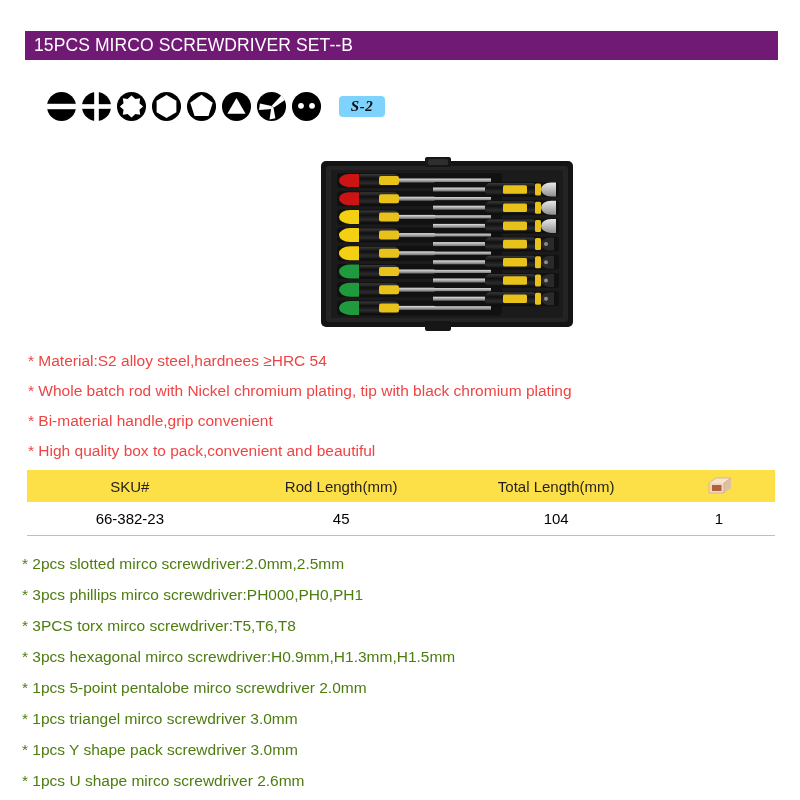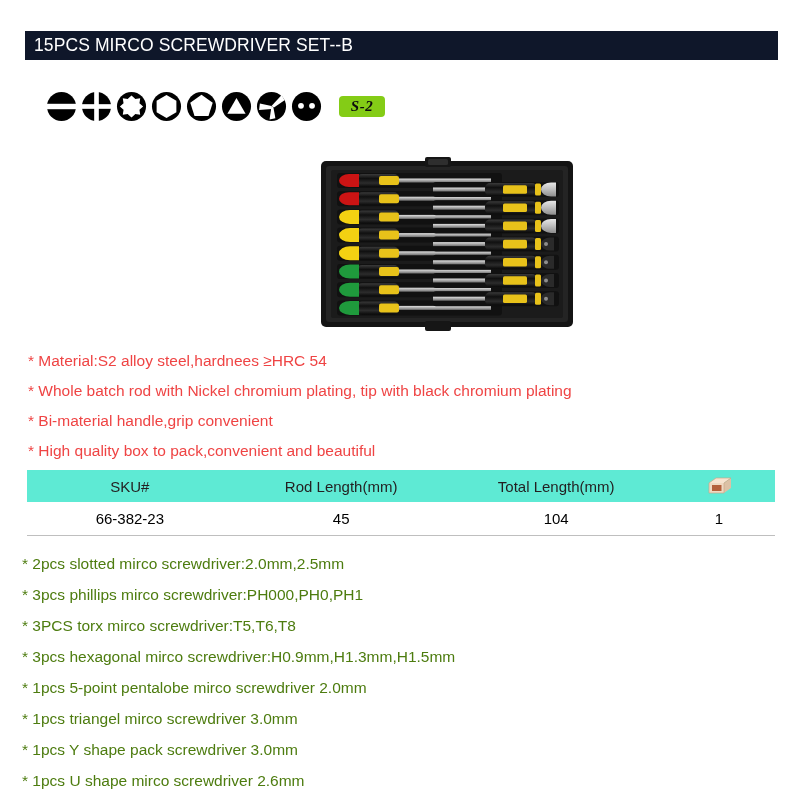--- a/index.html
+++ b/index.html
@@ -16,21 +16,21 @@
     overflow: hidden;
   }
 
   
   #title-bar {
     position: absolute;
     left: 25px;
     top: 31px;
     width: 753px;
     height: 29px;
-    background: #0f172a;
+    background: #701a75;
     display: flex;
     align-items: center;
   }
   #title-text {
     color: #ffffff;
     font-size: 17.5px;
     letter-spacing: 0.1px;
     padding-left: 9px;
     white-space: nowrap;
   }
@@ -45,21 +45,21 @@
     gap: 4px;
   }
   .bit-icon {
     width: 31px;
     height: 31px;
     flex: 0 0 auto;
     display: block;
   }
   #grade-badge {
     margin-left: 13px;
-    background: #84cc16;
+    background: #7dd3fc;
     border-radius: 4px;
     width: 46px;
     height: 21px;
     display: flex;
     align-items: center;
     justify-content: center;
   }
   #grade-badge span {
     font-family: "Liberation Serif", serif;
     font-style: italic;
@@ -98,21 +98,21 @@
     left: 27px;
     top: 470px;
     width: 748px;
   }
   #spec-table table {
     border-collapse: collapse;
     width: 100%;
     table-layout: fixed;
   }
   #spec-table thead th {
-    background: #5eead4;
+    background: #fde047;
     height: 32px;
     font-size: 15px;
     font-weight: normal;
     color: #231f20;
     text-align: center;
     vertical-align: middle;
     padding: 0;
   }
   #spec-table tbody td {
     height: 33px;

